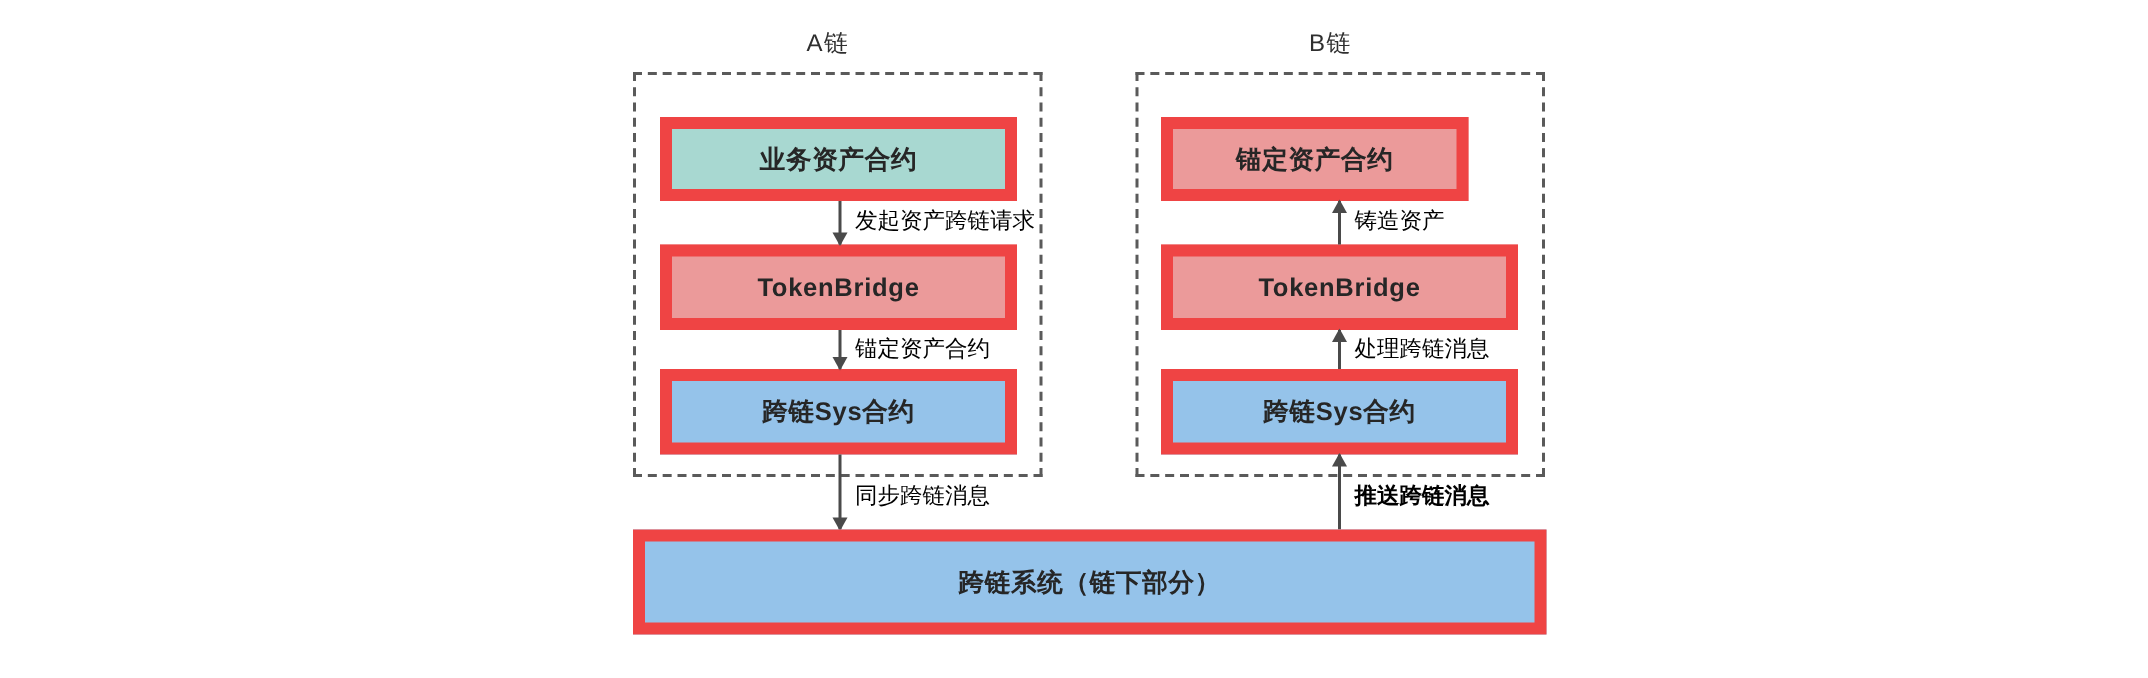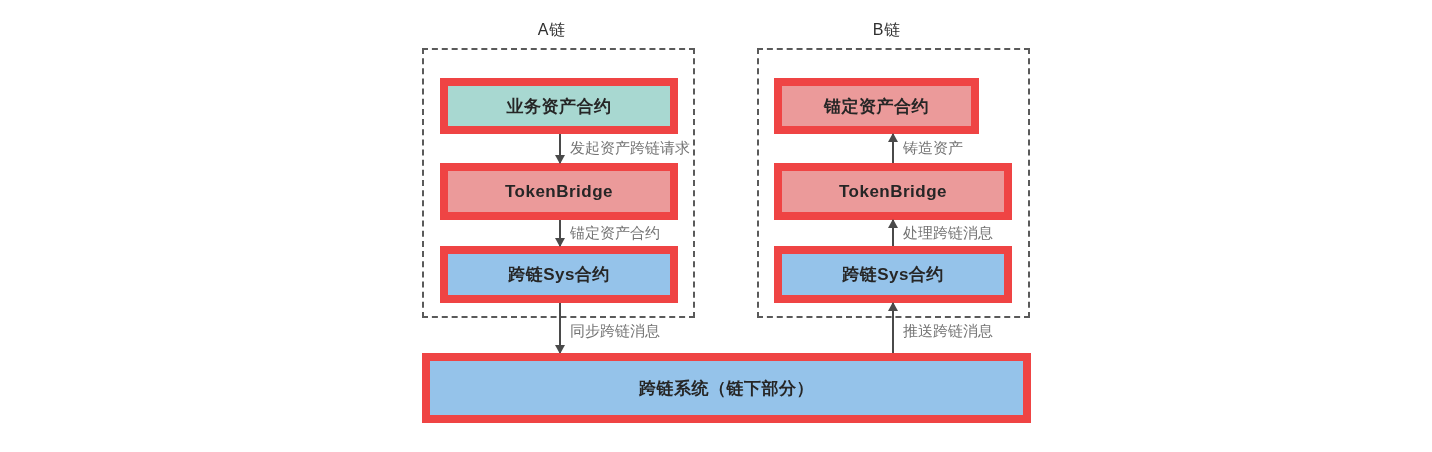--- a/index.html
+++ b/index.html
@@ -28,21 +28,21 @@
     position:absolute;bottom:-1px;left:-4px;width:0;height:0;
     border-left:5px solid transparent;border-right:5px solid transparent;
     border-top:9px solid #4a4a4a;
   }
   .arrow .head-up{
     position:absolute;top:-1px;left:-4px;width:0;height:0;
     border-left:5px solid transparent;border-right:5px solid transparent;
     border-bottom:9px solid #4a4a4a;
   }
   .edge-label{
-    position:absolute;font-size:15px;color:#737373;white-space:nowrap;line-height:17px;
+    position:absolute;font-size:15px;color:#000000;white-space:nowrap;line-height:17px;
   }
 </style>
 </head>
 <body>
 
 <div class="canvas">
 
   <div class="chain-title" style="left:422px;top:19px;width:260px;">A链</div>
   <div class="dashed-box" style="left:422px;top:48px;width:273px;height:270px;"></div>
 
@@ -96,19 +96,19 @@
   <div class="arrow" style="left:892px;top:220px;height:26px;">
     <div class="line"></div>
     <div class="head-up"></div>
   </div>
   <span class="edge-label" style="left:903px;top:224px;">处理跨链消息</span>
 
   <div class="arrow" style="left:892px;top:303px;height:50px;">
     <div class="line"></div>
     <div class="head-up"></div>
   </div>
-  <span class="edge-label" style="left:903px;top:322px;">推送跨链消息</span>
+  <span class="edge-label" style="left:903px;top:322px;font-weight:bold;">推送跨链消息</span>
 
   <div class="node fill-blue" style="left:422px;top:353px;width:609px;height:70px;">
     <span>跨链系统（链下部分）</span>
   </div>
 
 </div>
 
 </body></html>

